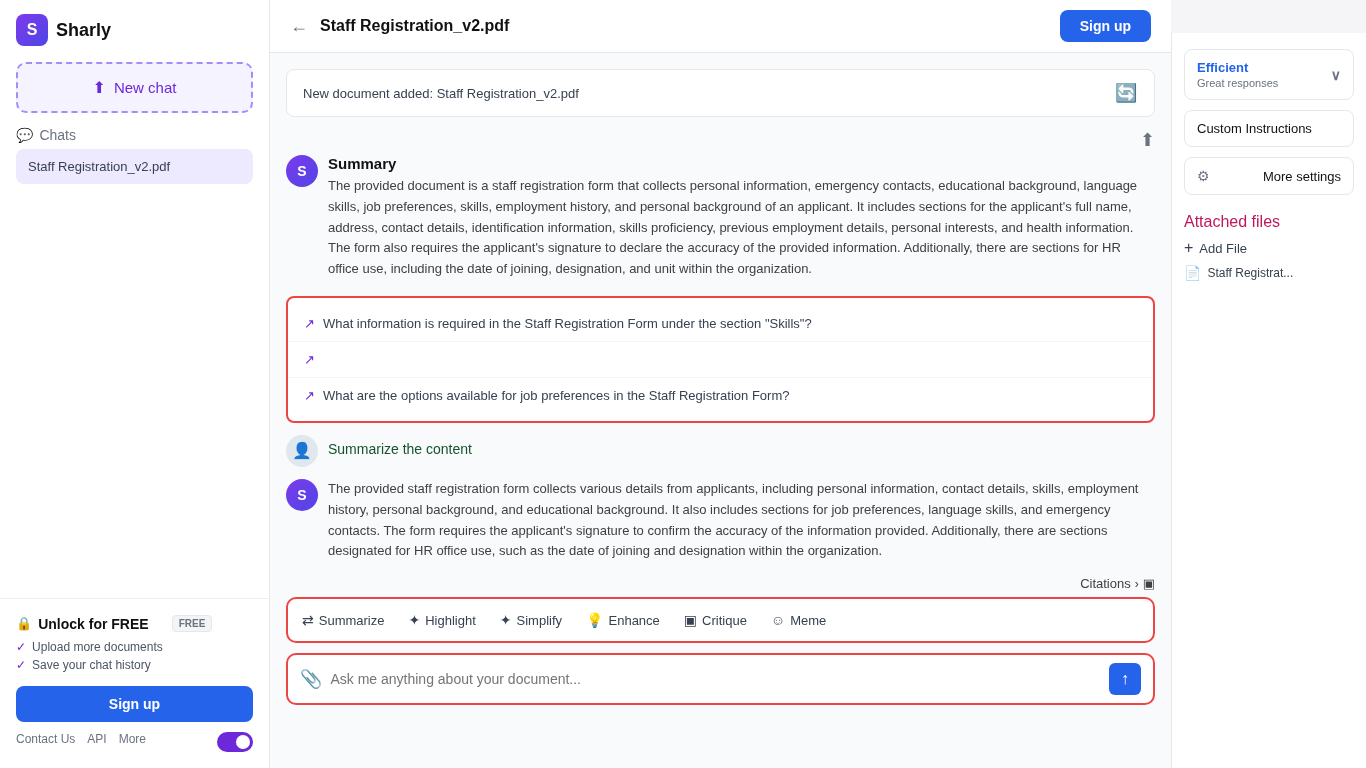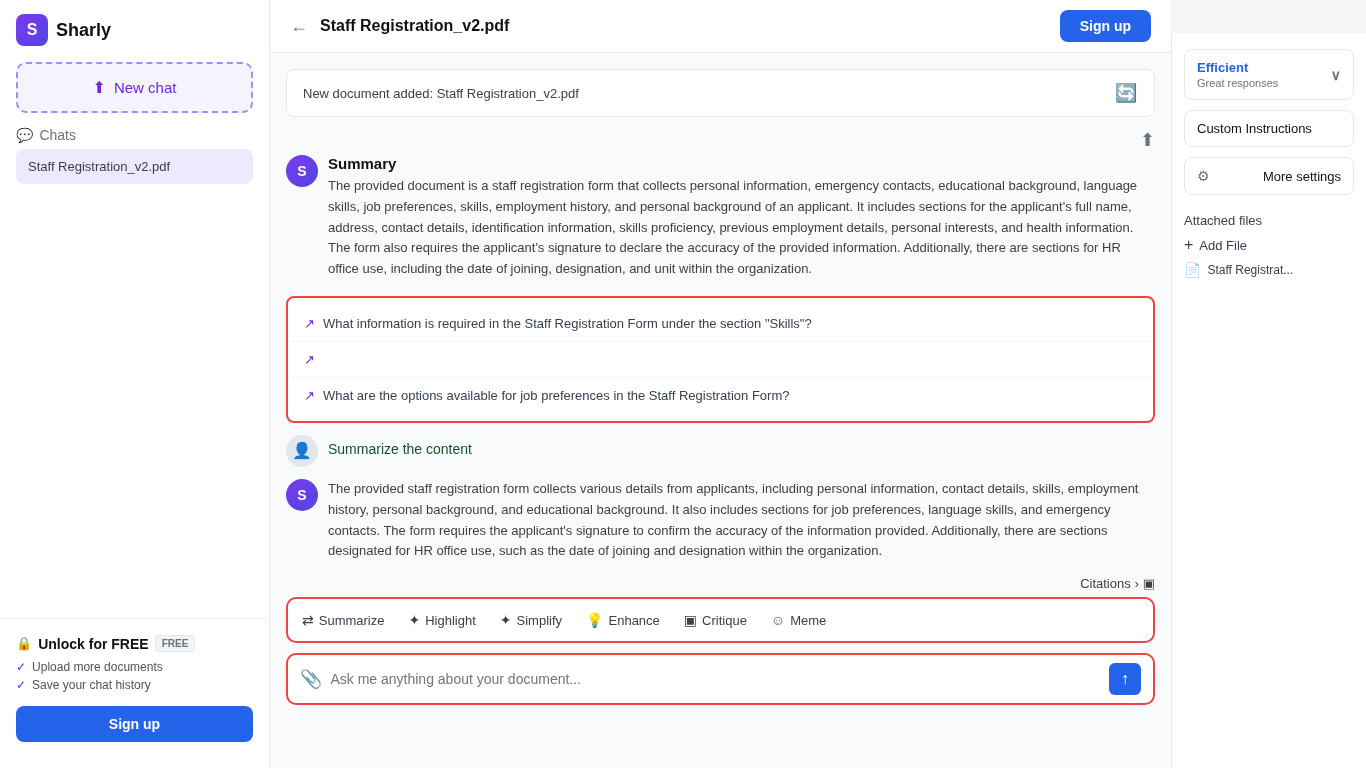--- a/index.html
+++ b/index.html
@@ -58,21 +58,21 @@
     }
 
     #sidebar-bottom {
       margin-top: auto;
       padding: 16px;
       border-top: 1px solid #f0f0f0;
     }
     #unlock-section { margin-bottom: 14px; }
     #unlock-header { display: flex; align-items: center; gap: 6px; margin-bottom: 8px; }
     #unlock-title { font-size: 14px; font-weight: 600; color: #111; }
-    #free-badge { background: #f3f4f6; color: #6b7280; font-size: 10px; font-weight: 600; padding: 2px 6px; border-radius: 4px; border: 1px solid #e5e7eb; }
+    #free-badge { background: #f3f4f6; color: #6b7280; font-size: 10px; font-weight: 600; padding: 2px 6px; border-radius: 4px; border: 1px solid #e5e7eb; margin-left: 17px; }
     #lock-icon { font-size: 13px; color: #6b7280; }
     .unlock-item { display: flex; align-items: center; gap: 6px; font-size: 12px; color: #4b5563; margin-bottom: 4px; }
     .check-icon { color: #6d28d9; font-size: 12px; }
     #sign-up-btn {
       background: #2563eb;
       color: #fff;
       border: none;
       border-radius: 8px;
       padding: 10px 0;
       width: 100%;
@@ -294,21 +294,21 @@
       font-weight: 500;
       color: #111;
     }
     .right-panel-item.active { color: #2563eb; font-weight: 600; }
     .right-panel-item .sub { font-size: 11px; color: #6b7280; font-weight: 400; margin-top: 2px; }
     .right-panel-item-inner { display: flex; flex-direction: column; }
     .chevron-icon { color: #6b7280; font-size: 14px; }
     .gear-icon { color: #6b7280; font-size: 14px; }
 
     #attached-files-section { margin-top: 8px; }
-    #attached-files-label { font-size: 13px; color: #404040; margin-bottom: 8px; }
+    #attached-files-label { font-size: 16px; color: #be185d; margin-bottom: 8px; }
     #add-file-btn {
       display: flex; align-items: center; gap: 6px;
       font-size: 13px; color: #374151; font-weight: 500;
       background: none; border: none; cursor: pointer;
       margin-bottom: 8px;
     }
     .plus-icon { color: #374151; font-size: 16px; }
     #file-item {
       display: flex; align-items: center; gap: 6px;
       font-size: 12px; color: #374151;
@@ -352,20 +352,26 @@
       <div class="unlock-item">
         <span class="check-icon">✓</span>
         <span>Upload more documents</span>
       </div>
       <div class="unlock-item">
         <span class="check-icon">✓</span>
         <span>Save your chat history</span>
       </div>
     </div>
     <button id="sign-up-btn">Sign up</button>
+    <div id="sidebar-footer">
+      <span>Contact Us</span>
+      <span>API</span>
+      <span>More</span>
+      <div id="theme-toggle"></div>
+    </div>
   </div>
 </div>
 
 <div id="main">
 
   <div id="topbar">
     <button id="back-btn">←</button>
     <span id="doc-title">Staff Registration_v2.pdf</span>
     <button id="sign-up-header-btn">Sign up</button>
   </div>

